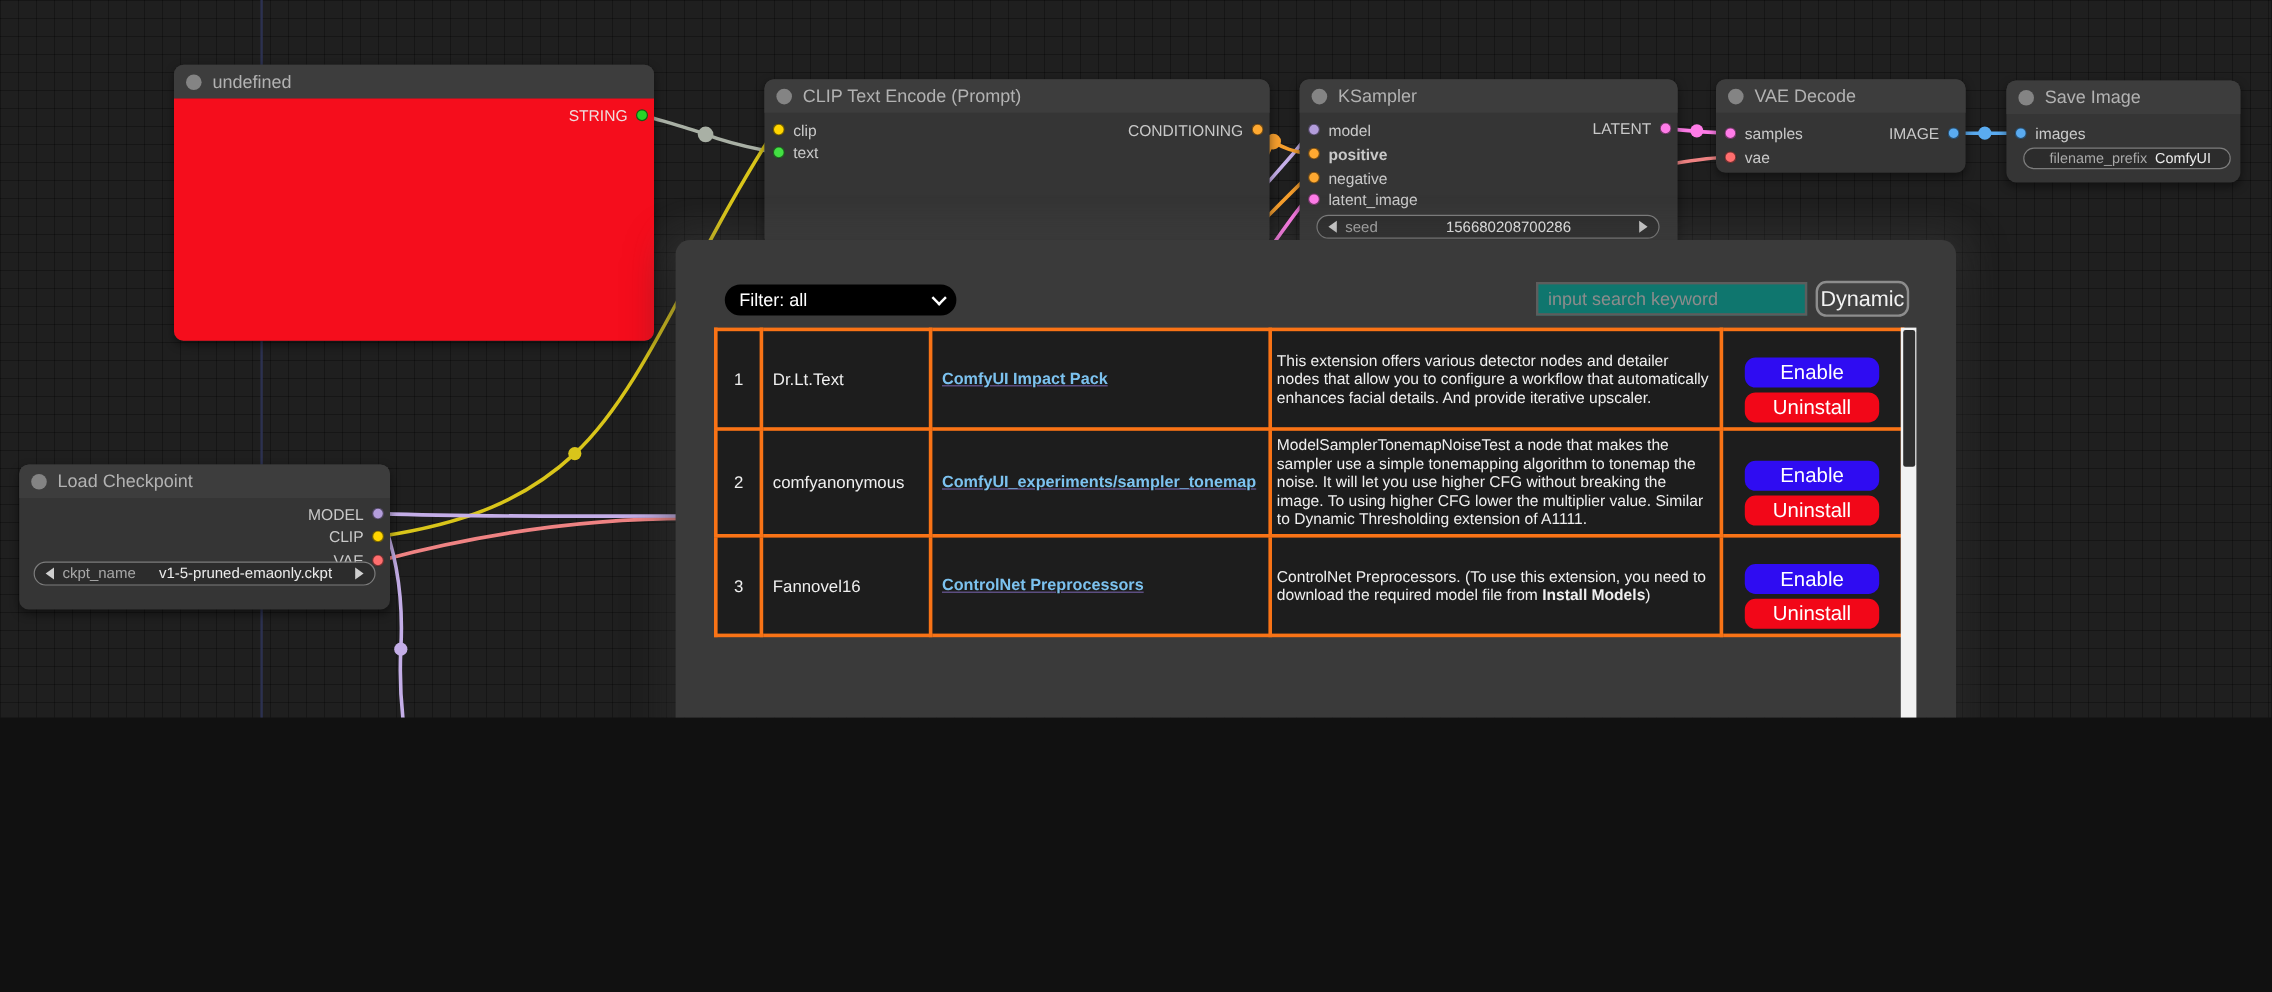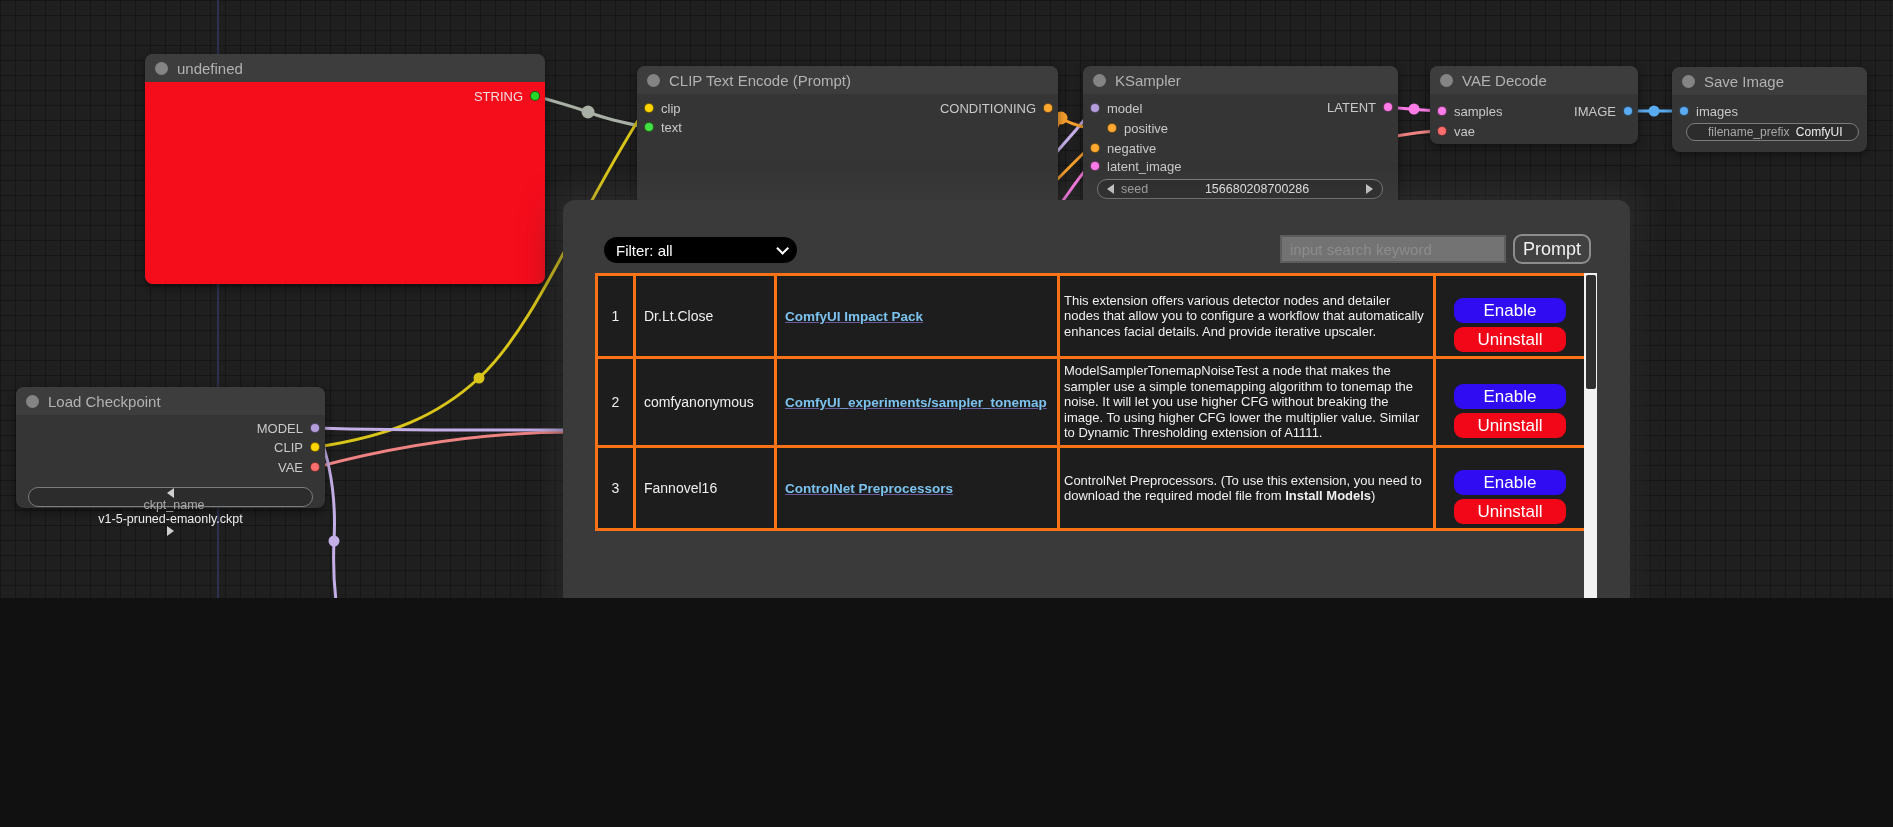--- a/index.html
+++ b/index.html
@@ -43,21 +43,21 @@
   
   .modal { position:absolute; left:563px; top:200px; width:1067px; height:573px; z-index:10;
            background:#3a3a3a; border-radius:12px;
            box-shadow:0 0 30px 10px rgba(230,230,230,0.10), 0 10px 40px rgba(0,0,0,0.6); }
   .filter-select { position:absolute; left:41px; top:37px; width:193px; height:26px;
            background:#000; color:#fff; border-radius:13px; display:flex; align-items:center;
            padding:0 12px; font-size:15px; cursor:pointer; }
   .filter-select .chev { margin-left:auto; width:9px; height:9px; border-right:2.5px solid #fff;
            border-bottom:2.5px solid #fff; transform:rotate(45deg) translateY(-3px); }
   .search-input { position:absolute; left:717px; top:35px; width:226px; height:28px;
-           background:#737373; border:2px solid #5d5d5d; border-radius:0; color:#ddd;
+           background:#0f766e; border:2px solid #5d5d5d; border-radius:0; color:#ddd;
            font-size:15px; padding:0 8px; font-family:"Liberation Sans", sans-serif; outline:none; }
   .search-input::placeholder { color:#8c8c8c; }
   .btn-frame { background:#414141; border:2px solid #8d8d8d; border-radius:9px; color:#f2f2f2;
            font-size:18px; font-family:"Liberation Sans", sans-serif; cursor:pointer; }
   .search-btn { position:absolute; left:950px; top:34px; width:78px; height:30px; }
   .close-btn { position:absolute; left:34px; top:533px; width:64px; height:27px; font-size:17px; }
 
   .table-wrap { position:absolute; left:32px; top:73px; width:1002px; height:396px; }
   table.ext { border-collapse:collapse; table-layout:fixed; width:989px; }
   table.ext th { background:#000; color:#fff; font-size:14px; font-weight:bold; height:20px;
@@ -141,21 +141,21 @@
   <div class="node" style="left:1083px; top:66px; width:315px; height:145px;">
     <div class="node-title">
       <span class="title-dot"></span>
       <span>KSampler</span>
     </div>
     <div class="node-body"></div>
     <div class="slot" style="top:35px; left:7px;">
       <span class="dot d-model"></span>
       <span>model</span>
     </div>
-    <div class="slot" style="top:55px; left:24px;">
+    <div class="slot" style="top:55px; left:7px;font-weight:bold;">
       <span class="dot d-cond"></span>
       <span>positive</span>
     </div>
     <div class="slot" style="top:75px; left:7px;">
       <span class="dot d-cond"></span>
       <span>negative</span>
     </div>
     <div class="slot" style="top:93px; left:7px;">
       <span class="dot d-latent"></span>
       <span>latent_image</span>
@@ -219,21 +219,21 @@
       <span class="dot d-model"></span>
     </div>
     <div class="slot out" style="top:53px; right:5px;">
       <span>CLIP</span>
       <span class="dot d-clip"></span>
     </div>
     <div class="slot out" style="top:73px; right:5px;">
       <span>VAE</span>
       <span class="dot d-vae"></span>
     </div>
-    <div class="widget" style="left:12px; right:12px; top:100px;flex-direction:column;">
+    <div class="widget" style="left:12px; right:12px; top:81px;">
       <span class="tri left"></span>
       <span class="w-label">ckpt_name</span>
       <span class="w-value">v1-5-pruned-emaonly.ckpt</span>
       <span class="tri right"></span>
     </div>
   </div>
 
   <div class="node" style="left:340px; top:612px; width:290px; height:88px;">
     <div class="node-title">
       <span class="title-dot"></span>
@@ -245,35 +245,35 @@
       <span>model</span>
     </div>
   </div>
 
   <div class="modal">
     <div class="filter-select">
       <span>Filter: all</span>
       <span class="chev"></span>
     </div>
     <input class="search-input" type="text" placeholder="input search keyword" style="">
-    <button class="btn-frame search-btn">Prompt</button>
+    <button class="btn-frame search-btn">Dynamic</button>
 
     <div class="table-wrap">
       <table class="ext">
         <colgroup>
             <col style="width:38px">
             <col style="width:141px">
             <col style="width:283px">
             <col style="width:376px">
             <col style="width:151px">
           </colgroup>
         <tbody>
         <tr style="height:80px;">
           <td class="c-id">1</td>
-          <td class="c-author">Dr.Lt.Close</td>
+          <td class="c-author">Dr.Lt.Text</td>
           <td class="c-name"><a>ComfyUI Impact Pack</a></td>
           <td class="c-desc"><span>This extension offers various detector nodes and detailer nodes that allow you to configure a workflow that automatically enhances facial details. And provide iterative upscaler.</span><b></b><span></span></td>
           <td class="c-install">
             <button class="act-btn act-enable">Enable</button>
             <button class="act-btn act-uninstall">Uninstall</button>
           </td>
         </tr>
         <tr style="height:89px;">
           <td class="c-id">2</td>
           <td class="c-author">comfyanonymous</td>

